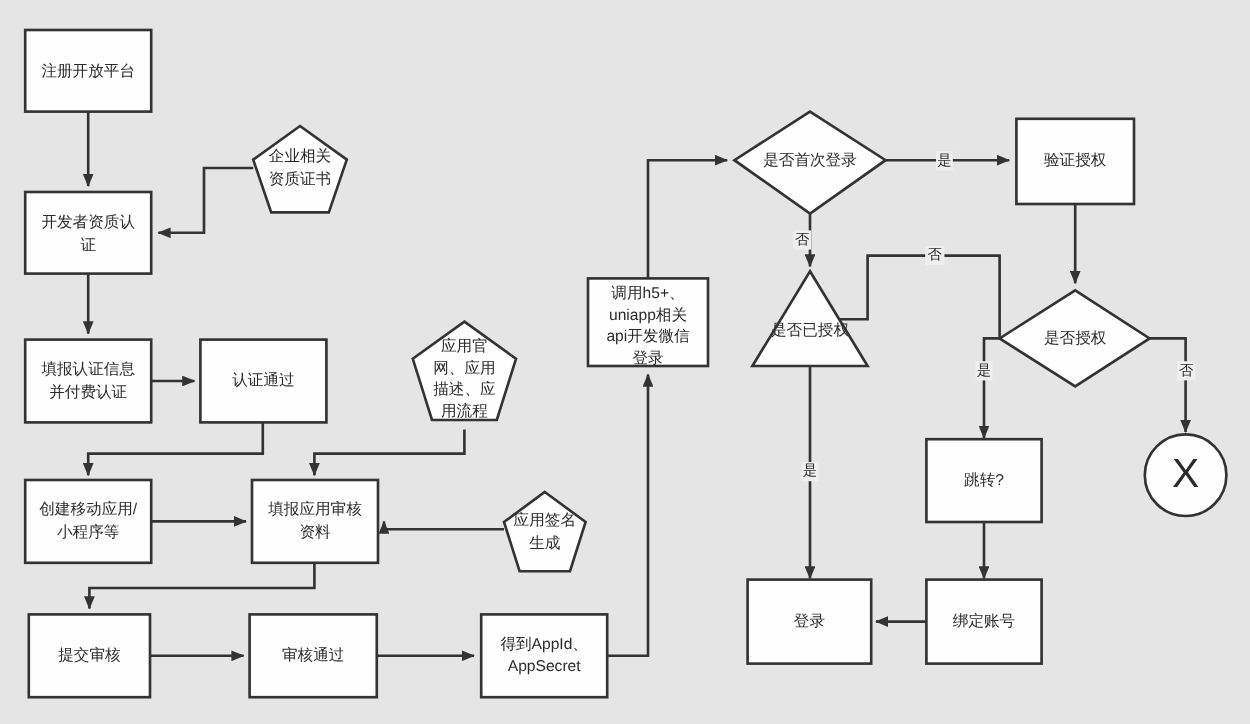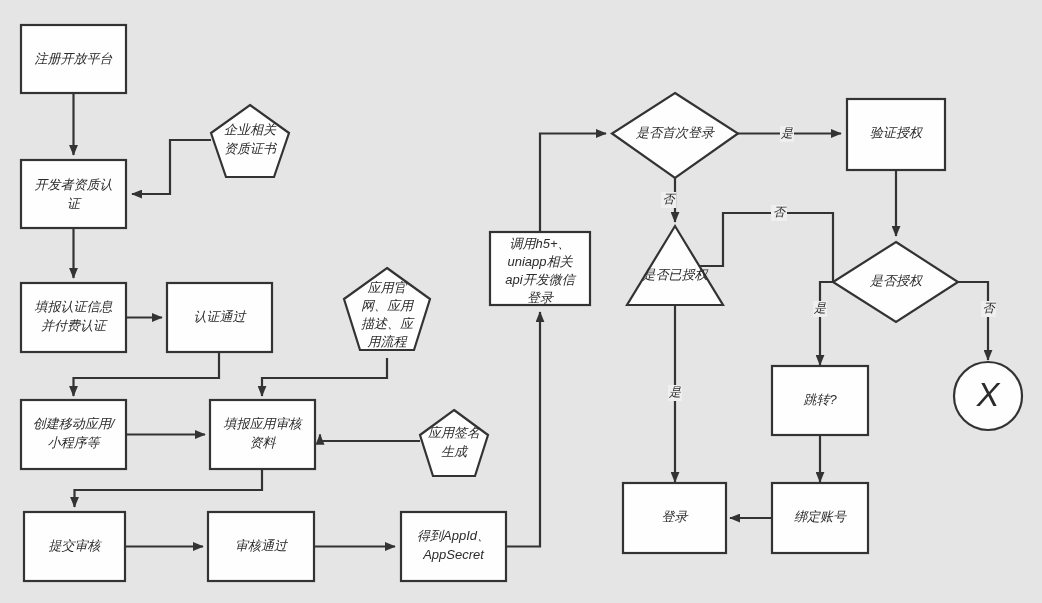--- a/index.html
+++ b/index.html
@@ -2,21 +2,21 @@
 <html><head>
 <meta charset="utf-8">
 <style>
   html,body{margin:0;padding:0;}
   body{
     width:1042px;height:603px;
     background:#e5e5e5;
     font-family:"Liberation Sans","DejaVu Sans",sans-serif;
     overflow:hidden;
   }
-  #flow-root{position:relative;width:1042px;height:532px;font-style:italic;}
+  #flow-root{position:relative;width:1042px;height:532px;}
   svg#flow-svg{position:absolute;top:0;left:0;width:1042px;height:603px;display:block;}
   .node-shape{fill:#fefefe;stroke:#333333;stroke-width:2.2;stroke-linejoin:miter;}
   .edge{fill:none;stroke:#333333;stroke-width:2.2;}
   .node-label{font-family:"Liberation Sans","DejaVu Sans",sans-serif;font-size:13px;fill:#2b2b2b;text-anchor:middle;dominant-baseline:middle;}
   .edge-label{font-family:"Liberation Sans","DejaVu Sans",sans-serif;font-size:12px;fill:#2b2b2b;text-anchor:middle;dominant-baseline:middle;}
   .edge-label-bg{fill:#efefef;}
   .x-glyph{font-family:"Liberation Sans","DejaVu Sans",sans-serif;font-size:34px;fill:#2b2b2b;text-anchor:middle;dominant-baseline:middle;}
 </style>
 </head>
 <body>

